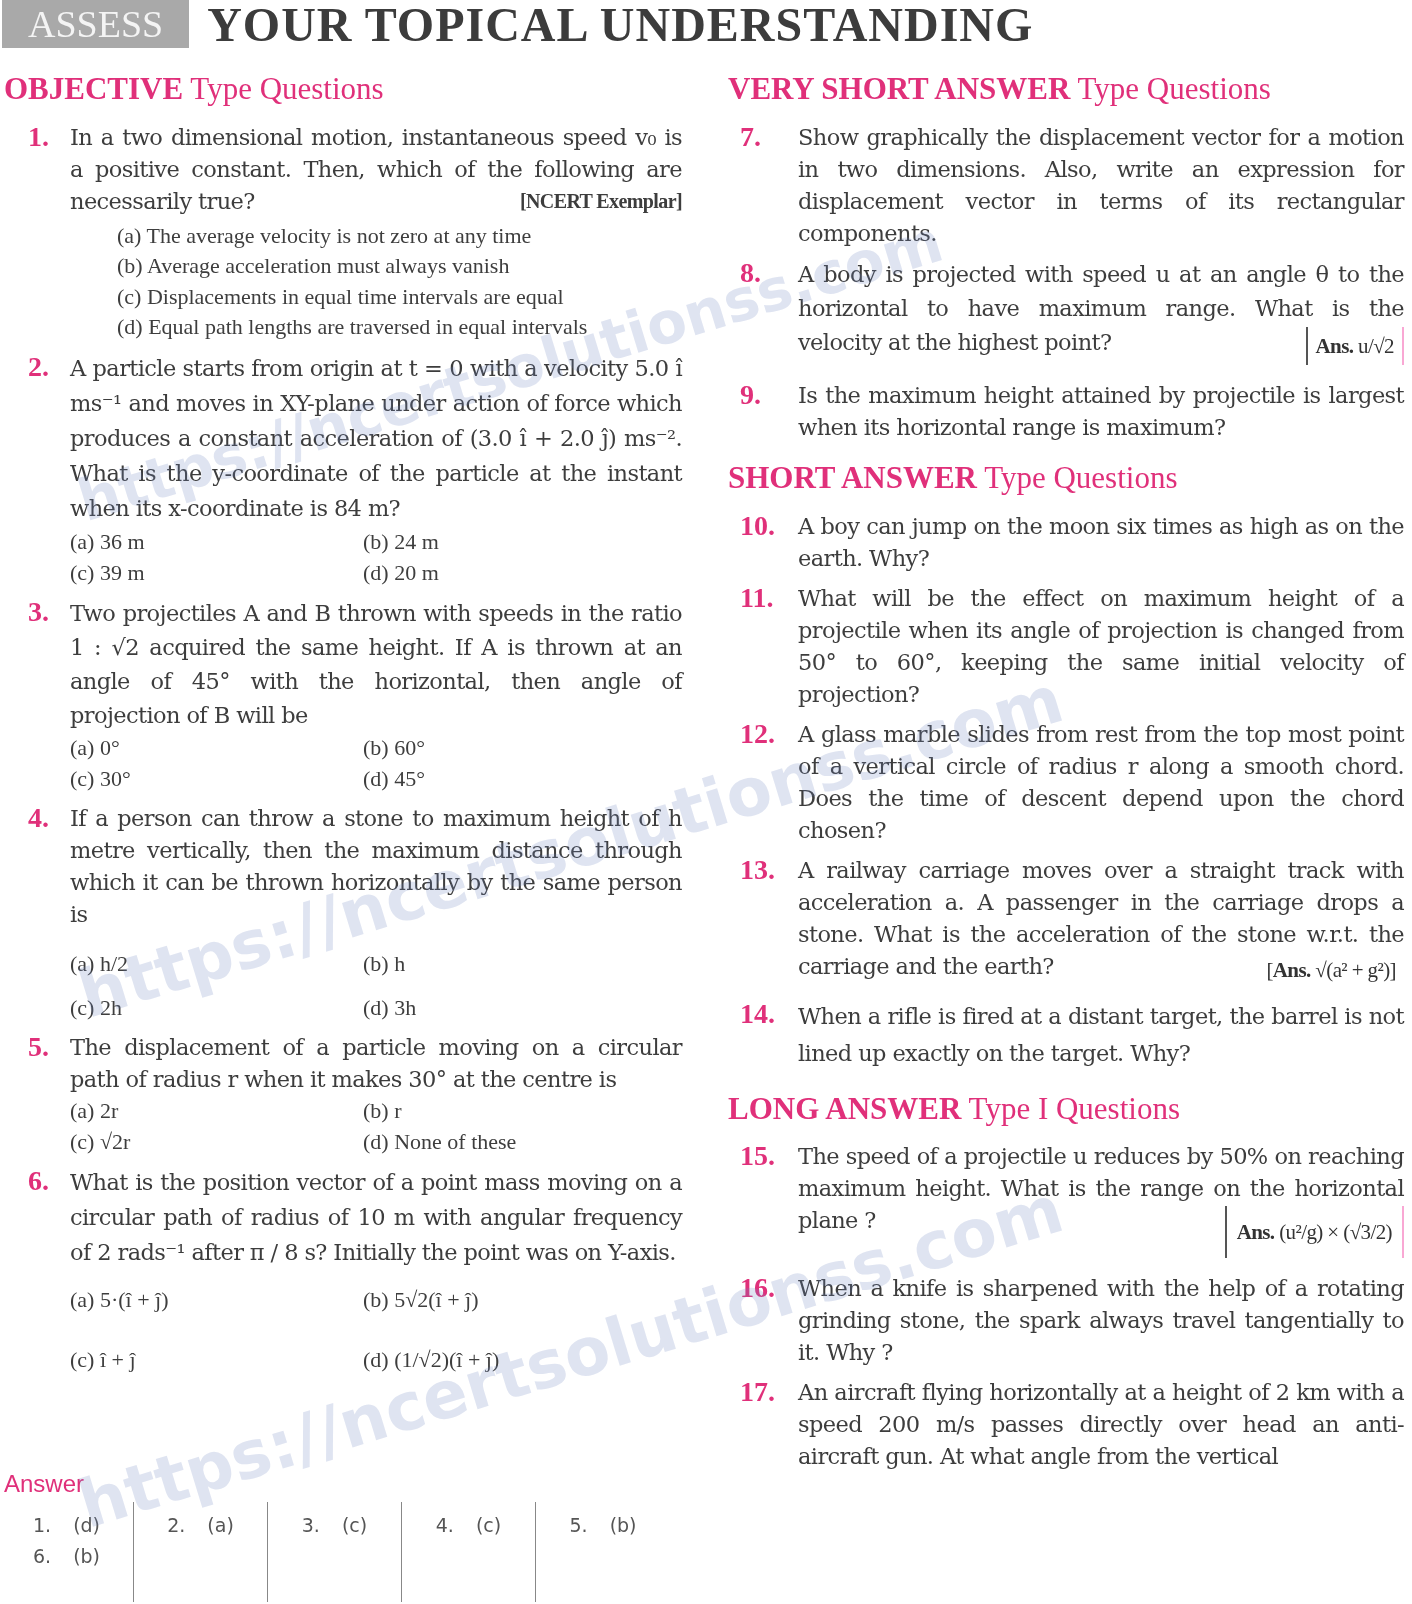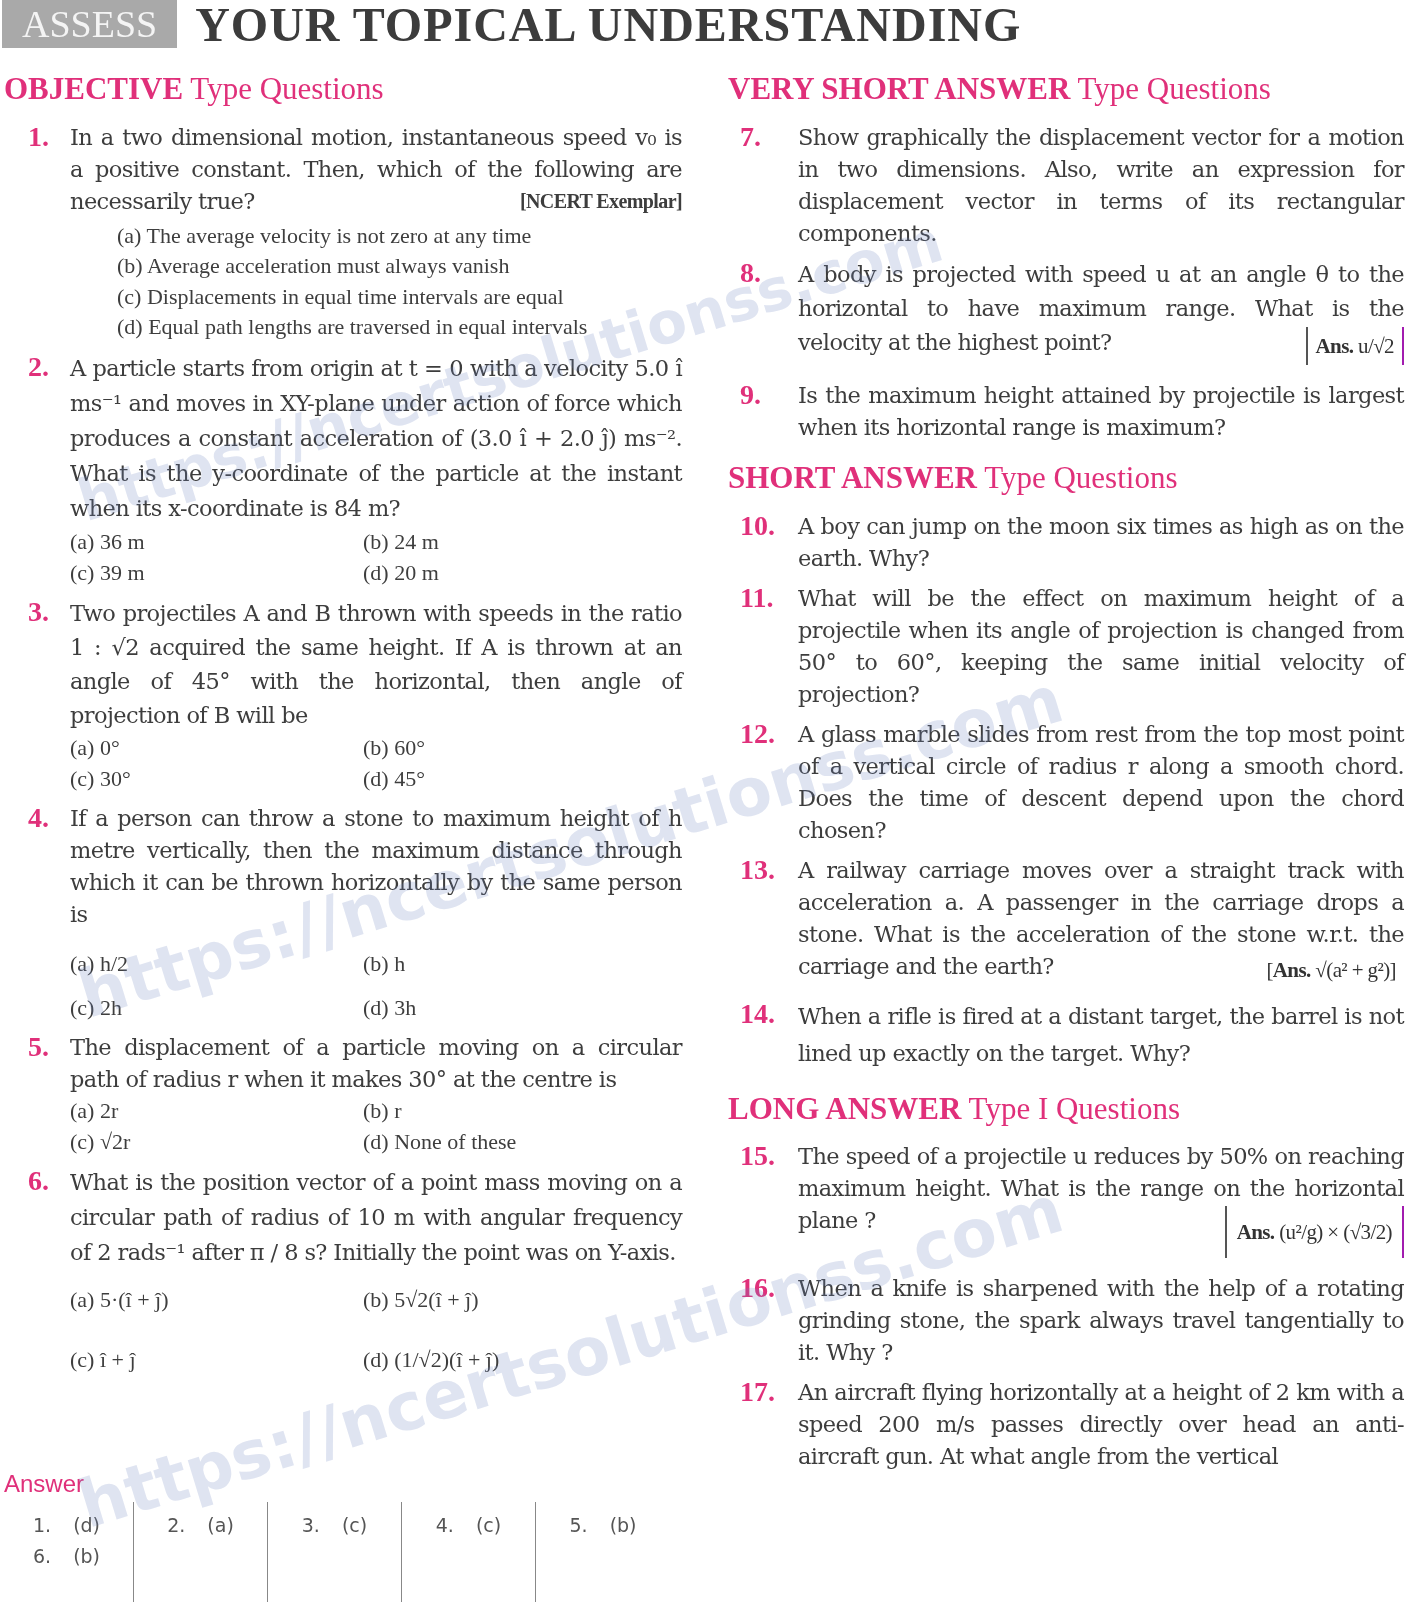--- a/index.html
+++ b/index.html
@@ -1,36 +1,36 @@
 <!DOCTYPE html>
 <html><head>
 <meta charset="utf-8">
 <style>
   * { box-sizing: border-box; margin: 0; padding: 0; }
   html, body { width: 1412px; height: 1604px; background: #ffffff; overflow: hidden; }
   body { position: relative; font-family: "DejaVu Serif", serif; color: #3a3a3a; }
 
   .page-header { position: absolute; left: 2px; top: 0; height: 48px; display: flex; align-items: center; }
-  .assess-box { background: #a9a9a9; color: #f4f4f4; font-family: "Liberation Serif", serif; font-size: 38px; padding: 0 20px; height: 48px; line-height: 48px; letter-spacing: 0px; }
+  .assess-box { background: #a9a9a9; color: #f4f4f4; font-family: "Liberation Serif", serif; font-size: 38px; padding: 0 26px; height: 48px; line-height: 48px; letter-spacing: 0px; }
   .page-title { font-family: "Liberation Serif", serif; font-weight: bold; font-size: 48px; color: #3c3c3c; margin-left: 18px; letter-spacing: 1px; }
 
   .col { position: absolute; top: 70px; }
   .col-left { left: 0; width: 690px; }
   .col-right { left: 728px; width: 684px; }
 
   .section-heading { font-family: "Liberation Serif", serif; font-size: 31px; color: #e0307a; margin-bottom: 12px; line-height: 1.25; white-space: nowrap; }
   .section-heading .bold { font-weight: bold; }
 
   .q { position: relative; padding-left: 70px; padding-right: 8px; margin-bottom: 8px; }
   .col-right .q { padding-left: 70px; }
   .q-num { position: absolute; left: 28px; top: 0; font-family: "Liberation Serif", serif; font-weight: bold; font-size: 28px; color: #e0307a; line-height: 32px; }
   .col-right .q-num { left: 12px; }
   .q-text { font-family: "DejaVu Serif", serif; font-size: 22.5px; line-height: 32px; text-align: justify; color: #3d3d3d; letter-spacing: -0.6px; }
   .q-tag { font-family: "Liberation Serif", serif; font-weight: bold; font-size: 20px; float: right; }
-  .ans { font-family: "Liberation Serif", serif; font-size: 21px; float: right; margin-top: 2px; padding: 2px 8px; border-left: 2px solid #555; border-right: 2px solid #a21caf; color: #333; }
+  .ans { font-family: "Liberation Serif", serif; font-size: 21px; float: right; margin-top: 2px; padding: 2px 8px; border-left: 2px solid #555; border-right: 2px solid #f9a8d4; color: #333; }
   .ans b { font-weight: bold; }
   .clear { clear: both; }
 
   .opts-list { font-family: "Liberation Serif", serif; font-size: 22px; line-height: 30.5px; color: #3e3e3e; margin-top: 4px; margin-left: 47px; }
   .opts-grid { display: grid; grid-template-columns: 293px 1fr; font-family: "Liberation Serif", serif; font-size: 22px; line-height: 31px; color: #3e3e3e; }
   .opts-grid.tall { line-height: 60px; }
 
   .answer-head { position: absolute; left: 4px; top: 1470px; font-family: "Liberation Sans", sans-serif; font-size: 24px; color: #e0307a; }
   .answer-table { position: absolute; left: 0; top: 1502px; width: 670px; display: flex; }
   .answer-cell { width: 134px; height: 100px; border-right: 1px solid #888; font-family: "DejaVu Sans", sans-serif; font-size: 19px; color: #555; padding-top: 8px; }

